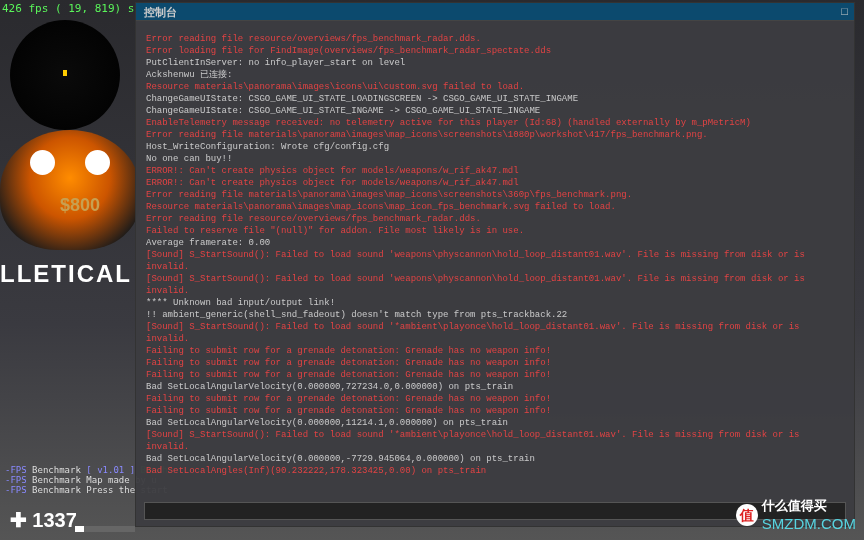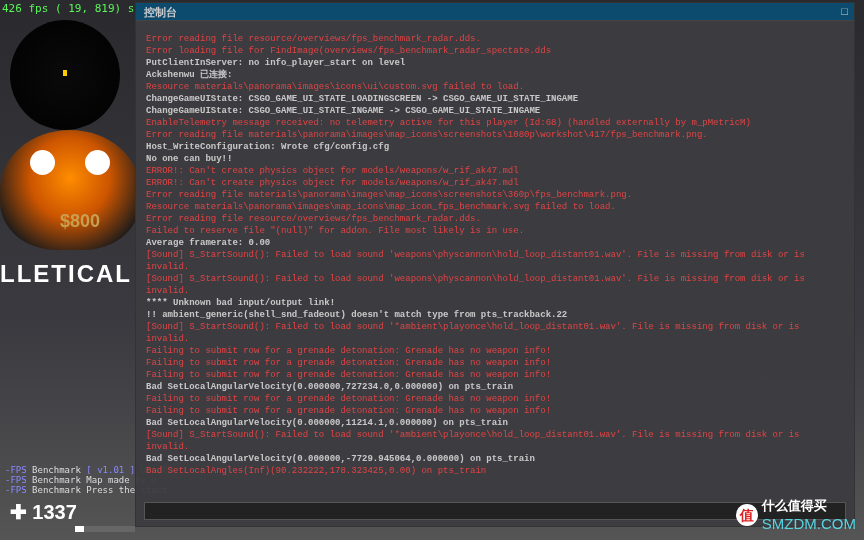--- a/index.html
+++ b/index.html
@@ -6,35 +6,35 @@
 body{width:864px;height:540px;background:#1a1a1a;font-family:Arial,sans-serif;overflow:hidden;position:relative;}
 .game-bg{position:absolute;top:0;left:0;width:864px;height:540px;background:linear-gradient(to bottom,#2a2a2e 0%,#3a3a40 60%,#555 100%);}
 .fps-counter{position:absolute;top:2px;left:2px;color:#5af55a;font-family:monospace;font-size:11px;z-index:5;}
 .radar{position:absolute;top:20px;left:10px;width:110px;height:110px;border-radius:50%;background:radial-gradient(circle,#0a0a0a 0%,#000 100%);z-index:3;}
 .radar-dot{position:absolute;top:50px;left:53px;width:4px;height:6px;background:#ffcc00;}
 .logo-area{position:absolute;top:100px;left:0;width:140px;height:200px;z-index:2;}
 .tiger{position:absolute;top:30px;left:0;width:140px;height:120px;background:radial-gradient(ellipse at 50% 40%,#ff8c00 0%,#cc5500 40%,#1a1a1a 80%);border-radius:50% 50% 40% 40%;}
 .tiger::before{content:"";position:absolute;top:20px;left:30px;width:25px;height:25px;background:#fff;border-radius:50%;}
 .tiger::after{content:"";position:absolute;top:20px;right:30px;width:25px;height:25px;background:#fff;border-radius:50%;}
 .team-text{position:absolute;top:260px;left:0;color:#fff;font-size:24px;font-weight:bold;letter-spacing:2px;z-index:3;}
-.money{position:absolute;top:211px;left:60px;color:#c8a050;font-size:18px;font-weight:bold;z-index:4;}
+.money{position:absolute;top:195px;left:60px;color:#c8a050;font-size:18px;font-weight:bold;z-index:4;}
 .chat-area{position:absolute;bottom:45px;left:5px;font-family:monospace;font-size:9px;z-index:3;}
 .chat-line{color:#8a8aff;white-space:nowrap;}
 .chat-line .g{color:#5af55a;}
 .chat-line .w{color:#ddd;}
-.hud-bottom{position:absolute;bottom:16px;left:10px;color:#fff;font-size:20px;font-weight:bold;z-index:3;}
+.hud-bottom{position:absolute;bottom:8px;left:10px;color:#fff;font-size:20px;font-weight:bold;z-index:3;}
 .hp-bar{position:absolute;bottom:8px;left:75px;width:60px;height:6px;background:#666;z-index:3;}
 .hp-fill{width:15%;height:100%;background:#fff;}
 .console{position:absolute;top:2px;left:135px;width:720px;height:525px;background:rgba(60,60,65,0.96);border:1px solid #333;z-index:10;}
 .console-title{height:18px;background:#0c4a6e;color:#ccc;font-size:11px;padding:2px 8px;border-bottom:1px solid #444;position:relative;font-weight:bold;}
 .console-close{position:absolute;right:6px;top:2px;color:#ccc;font-size:11px;cursor:pointer;}
 .console-body{padding:12px 10px;font-family:'Courier New',monospace;font-size:9px;line-height:12px;overflow:hidden;height:460px;}
 .cl{white-space:nowrap;overflow:hidden;}
 .red{color:#ff4444;}
-.white{color:#e0e0e0;font-weight:bold;}
+.white{color:#e0e0e0;}
 .yellow{color:#ffff66;}
 .blur{filter:blur(0.5px);opacity:0.85;}
 .console-input{position:absolute;bottom:6px;left:8px;right:8px;height:18px;background:#222;border:1px solid #555;}
 .watermark{position:absolute;bottom:8px;right:8px;z-index:20;display:flex;align-items:center;gap:4px;}
 .wm-circle{width:22px;height:22px;border-radius:50%;background:#fff;color:#d22;font-size:14px;font-weight:bold;text-align:center;line-height:22px;}
 .wm-text{color:#fff;font-size:13px;font-weight:bold;}
 .wm-sub{color:#57d4e0;font-size:15px;}
 </style>
 </head>
 <body>

